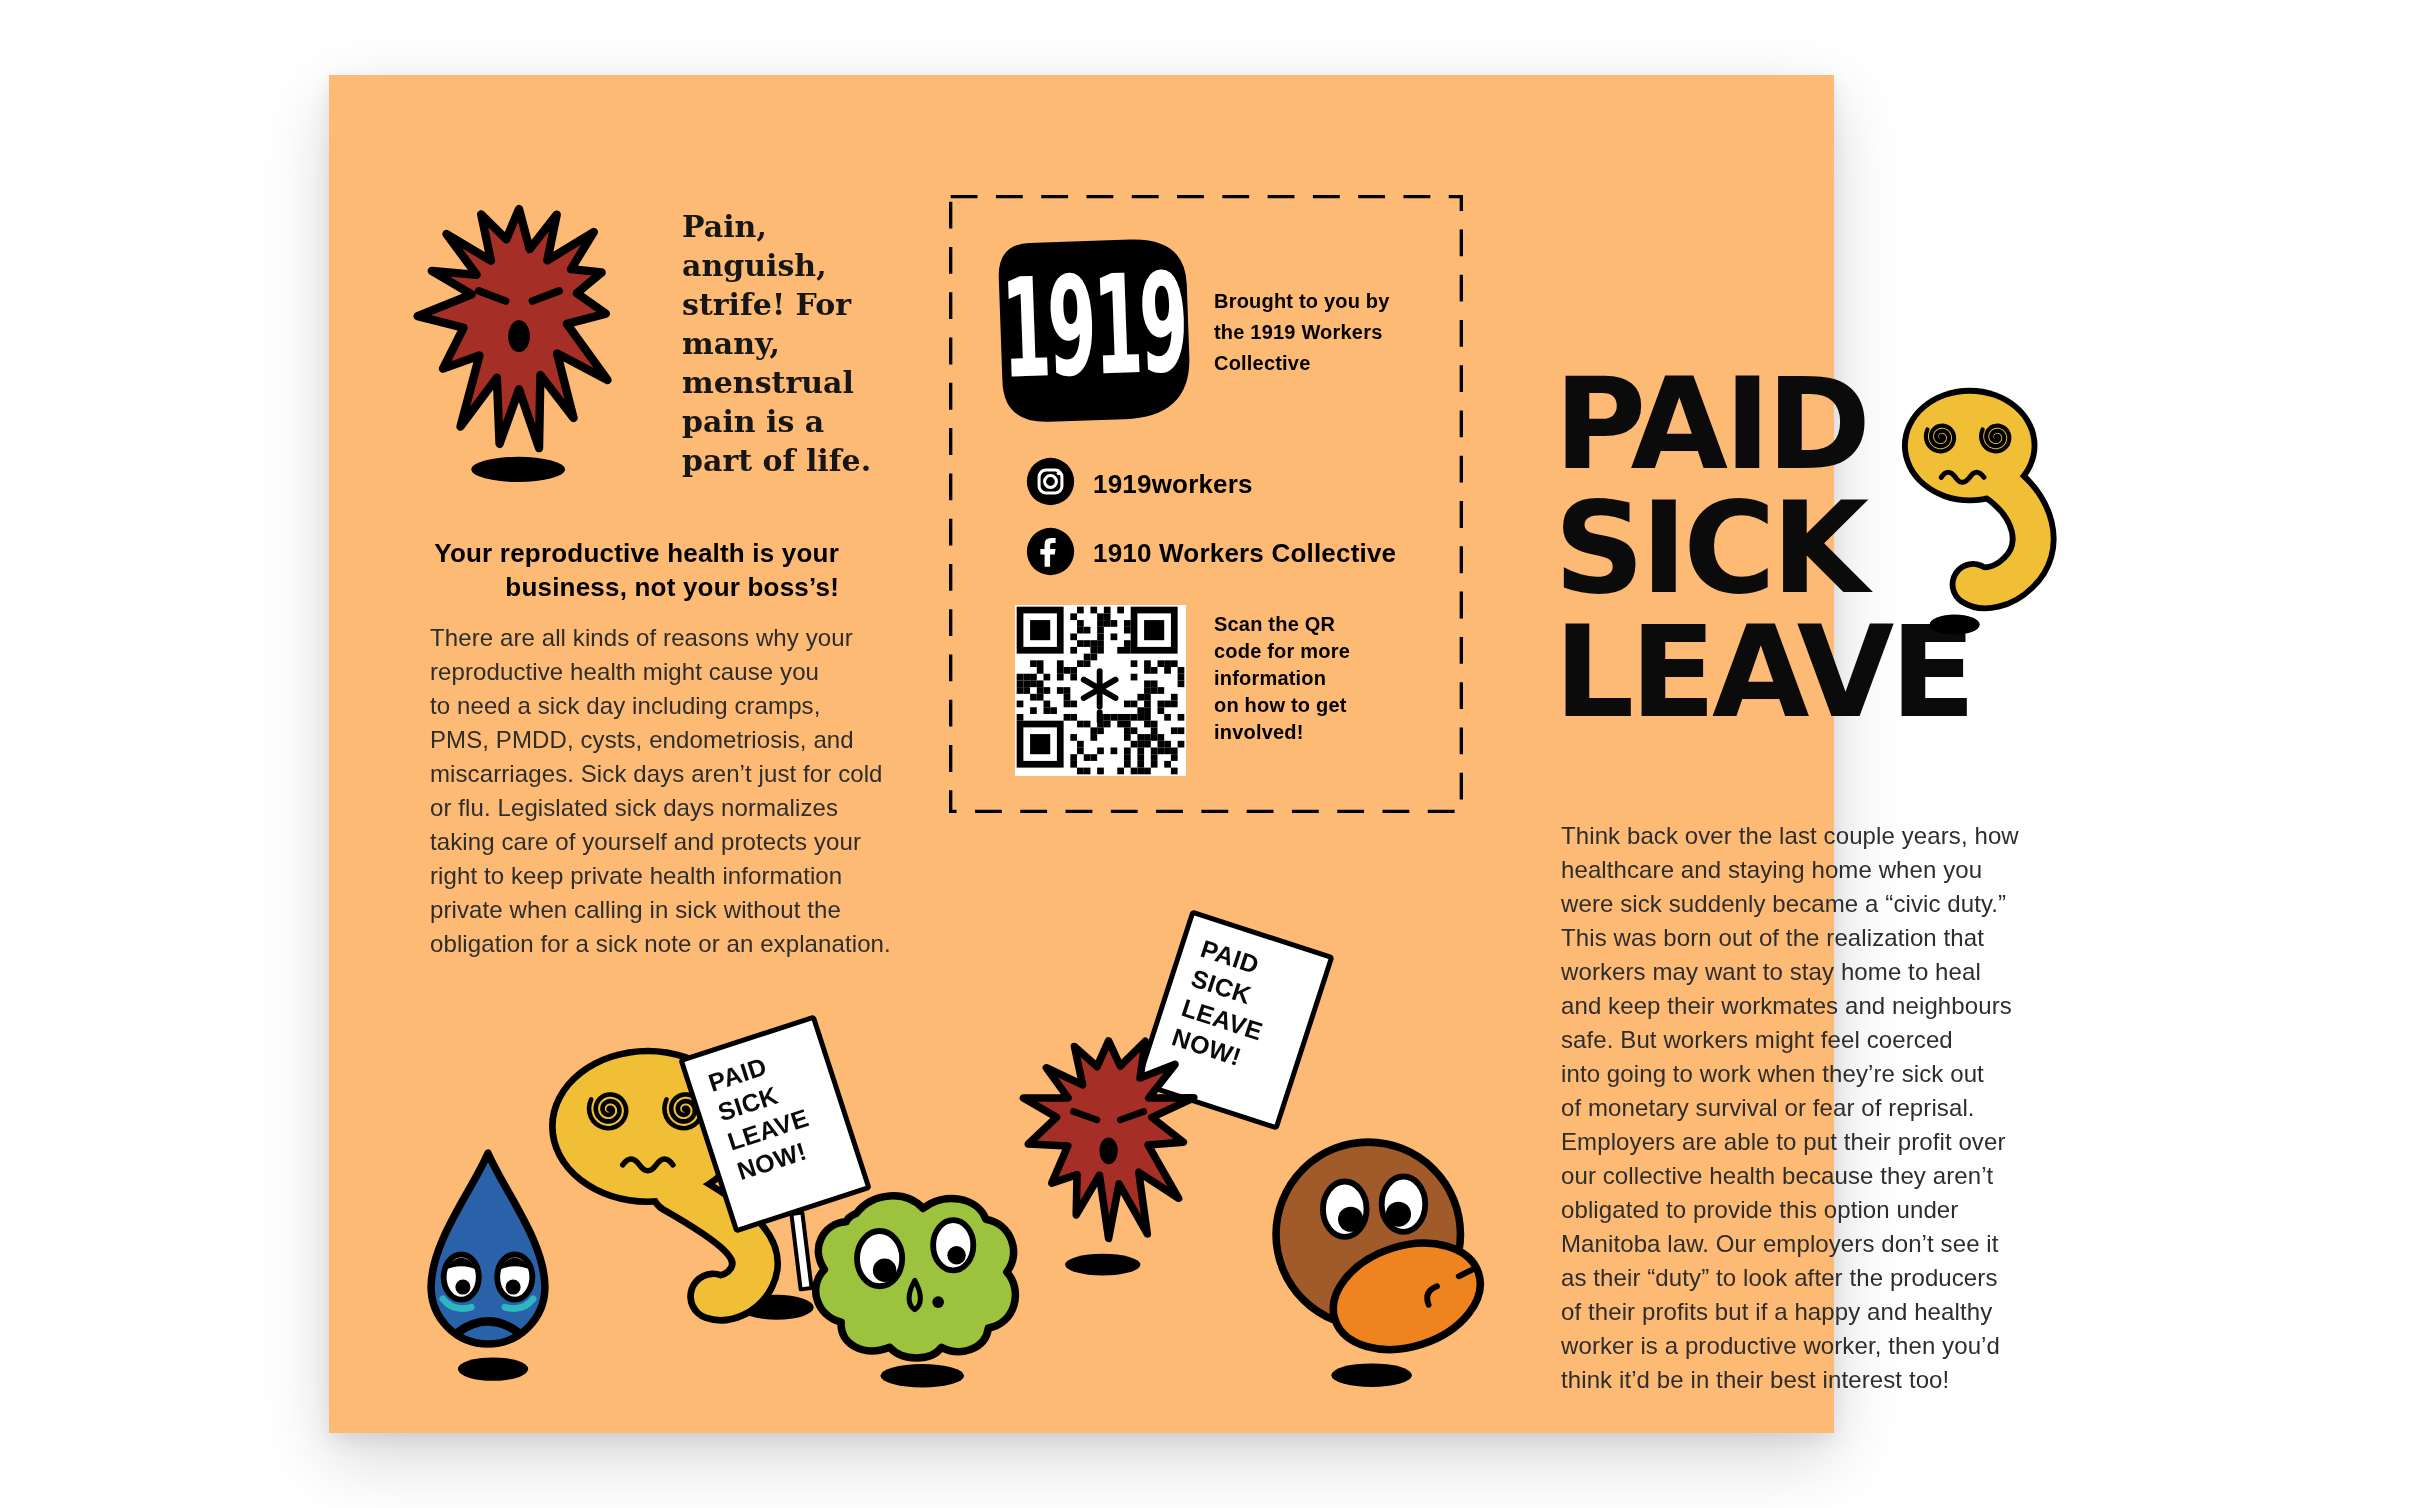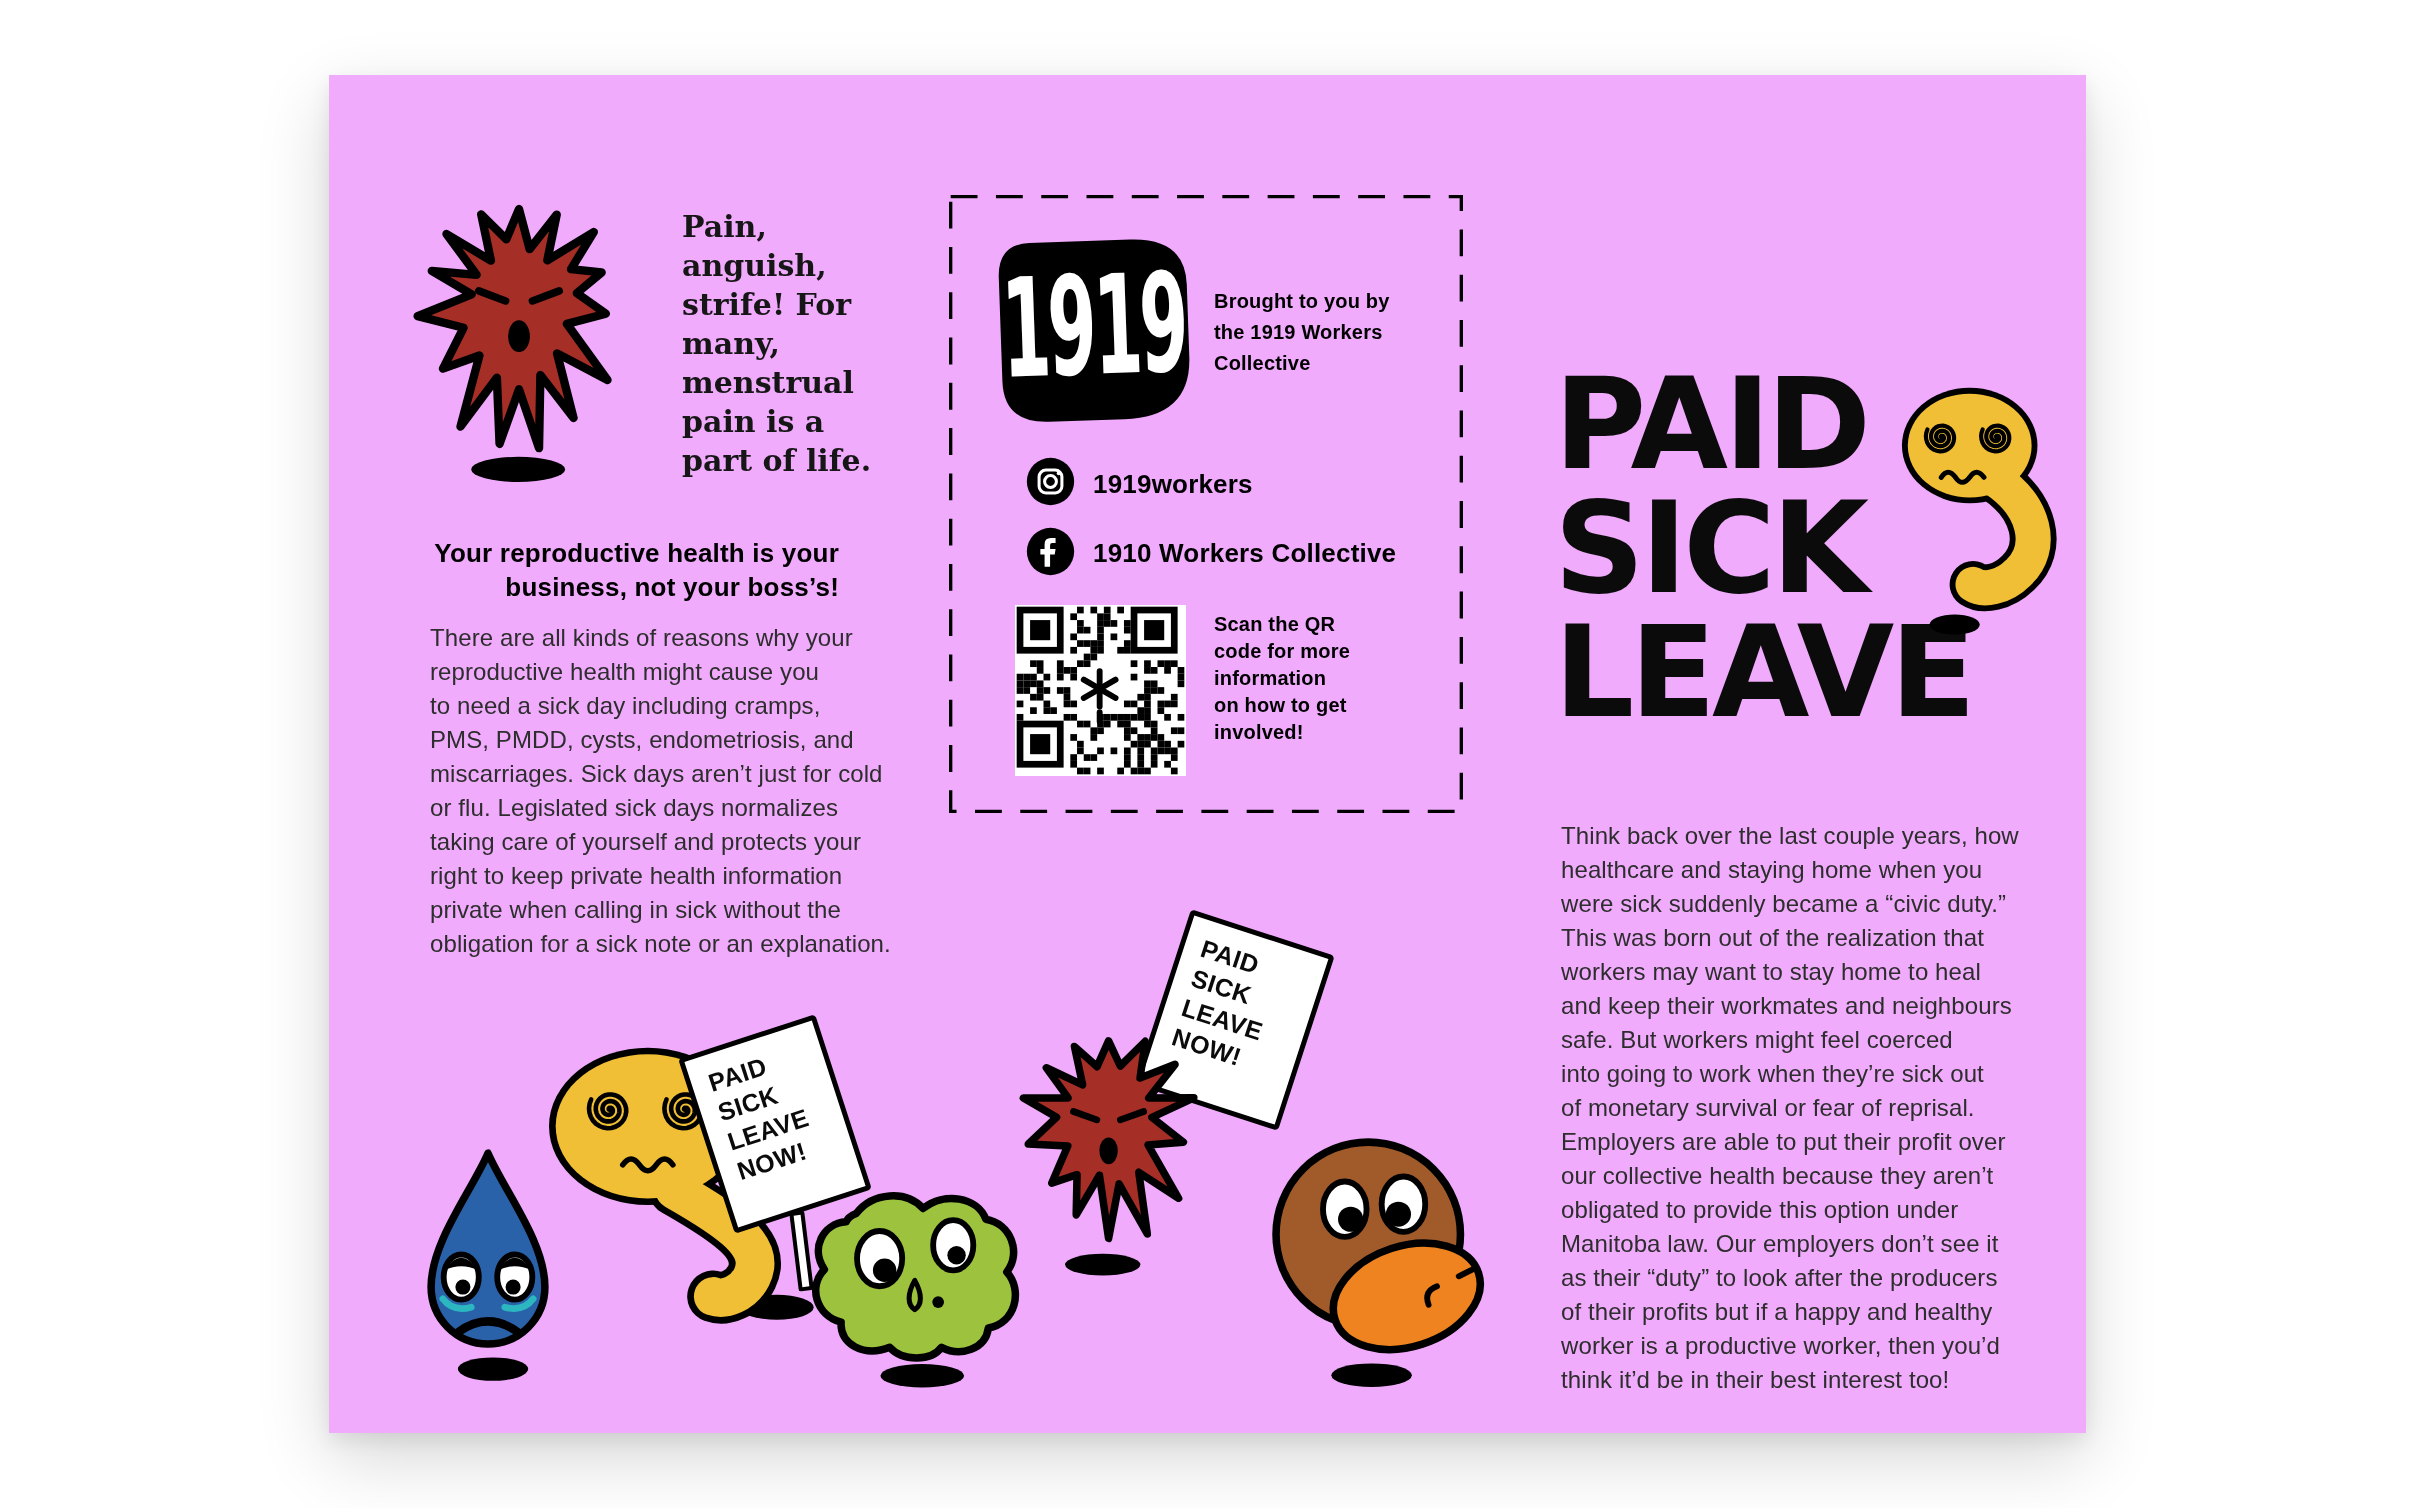--- a/index.html
+++ b/index.html
@@ -2,22 +2,22 @@
 <html style="--red: #A52E26; --blue: #2A62AA; --teal: #2CB6C0; --yellow: #F0BF35; --green: #9CC23E; --brown: #A15B2B; --orange: #EF8320; --ink: #000000;font-size:13.4px"><head>
 <meta charset="utf-8">
 <style>
   html,body{margin:0;padding:0;}
   body{
     width:2413px;height:1508px;position:relative;overflow:hidden;
     background:#ffffff;
     font-family:"Liberation Sans",sans-serif;
   }
   .page{
-    position:absolute;left:329px;top:75px;width:1757px;height:1358px;
-    background:#f0abfc;
+    position:absolute;left:329px;top:75px;width:1505px;height:1358px;
+    background:#fdba74;
     box-shadow:0 25px 67px rgba(0,0,0,.16),0 6.7px 18.4px rgba(0,0,0,.08);
   }
   .abs{position:absolute;}
   .lines{white-space:pre-line;}
   svg{overflow:visible;display:block;}
 
   .quote{
     font-family:"DejaVu Serif","Liberation Serif",serif;
     font-weight:700;font-size:30px;line-height:39px;color:#161616;
   }

